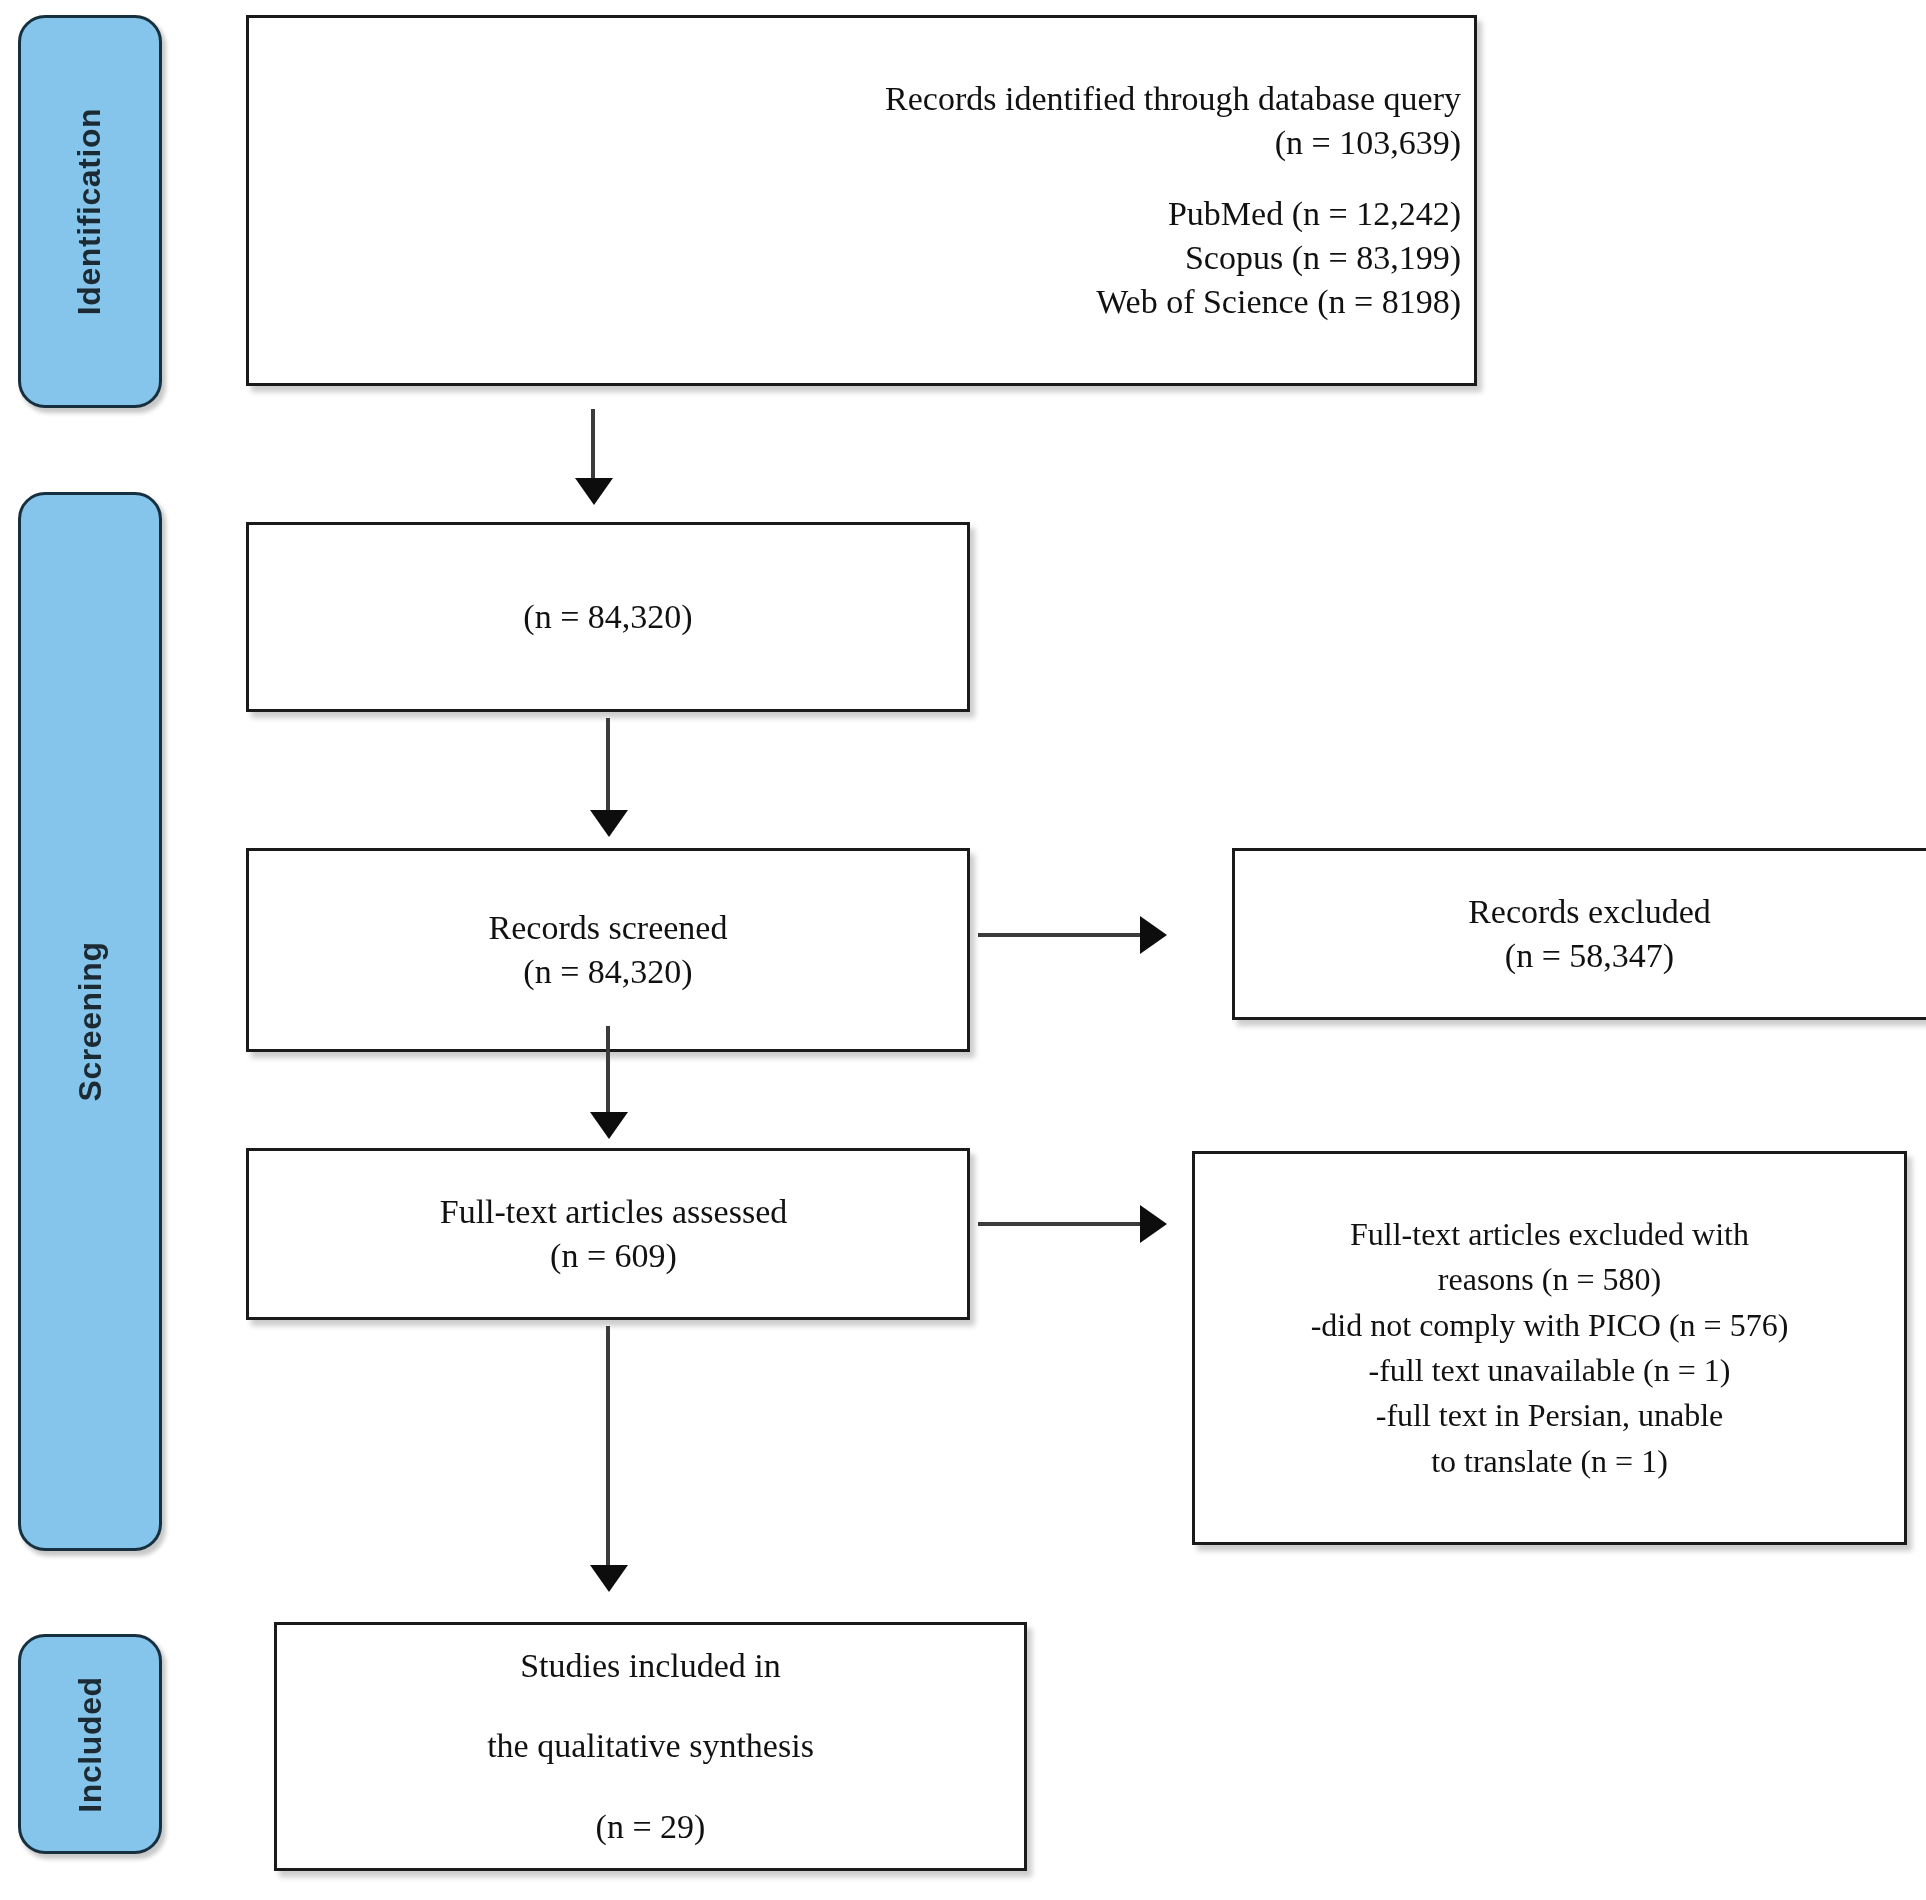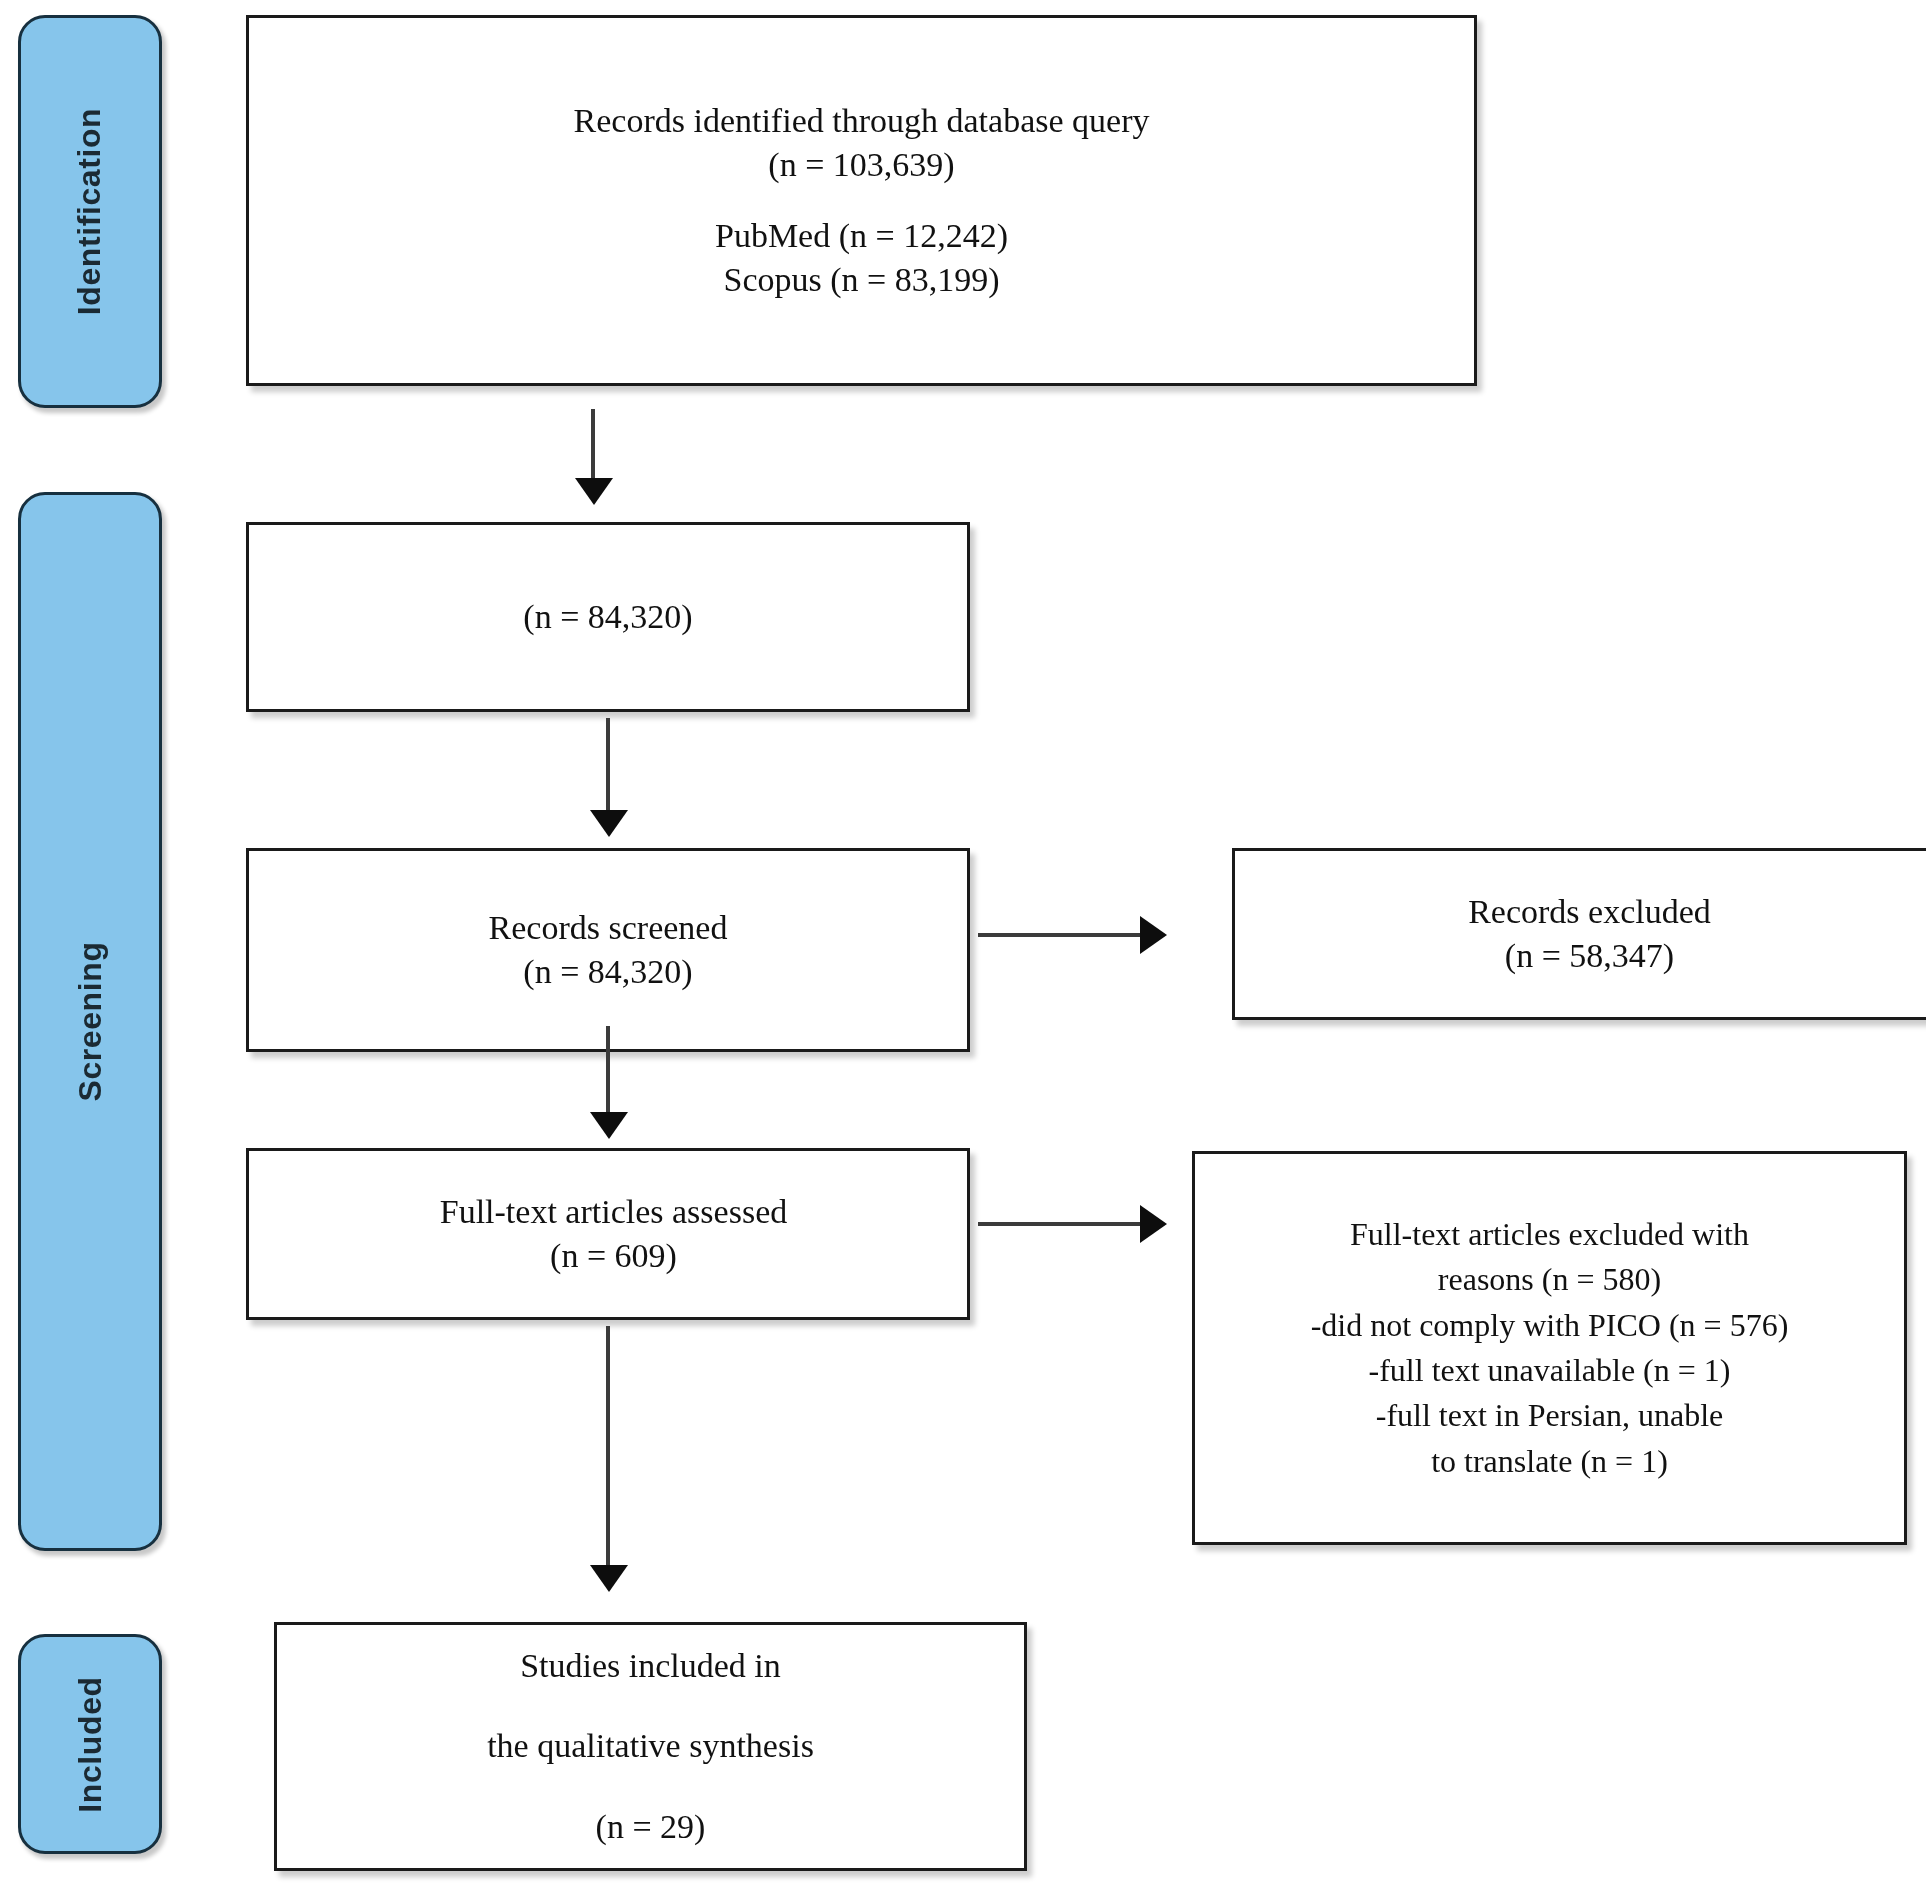--- a/index.html
+++ b/index.html
@@ -62,26 +62,27 @@
 </div>
 
 <div class="stage" style="left:18px;top:492px;width:138px;height:1053px;">
   <span class="slabel">Screening</span>
 </div>
 
 <div class="stage" style="left:18px;top:1634px;width:138px;height:214px;">
   <span class="slabel">Included</span>
 </div>
 
-<div class="box" style="left:246px;top:15px;width:1231px;height:371px;">
+<div class="box" style="left:246px;top:15px;width:1231px;height:371px;align-items:flex-end;">
   <span class="ln">Records identified through database query</span>
   <span class="ln">(n = 103,639)</span>
   <span class="gap"></span>
   <span class="ln">PubMed (n = 12,242)</span>
   <span class="ln">Scopus (n = 83,199)</span>
+  <span class="ln">Web of Science (n = 8198)</span>
 </div>
 
 <div class="vline" style="left:591px;top:409px;height:78px;"></div>
 <div class="vhead" style="left:575px;top:478px;"></div>
 
 <div class="box" style="left:246px;top:522px;width:724px;height:190px;">
   <span class="ln">(n = 84,320)</span>
 </div>
 
 <div class="vline" style="left:606px;top:718px;height:102px;"></div>

